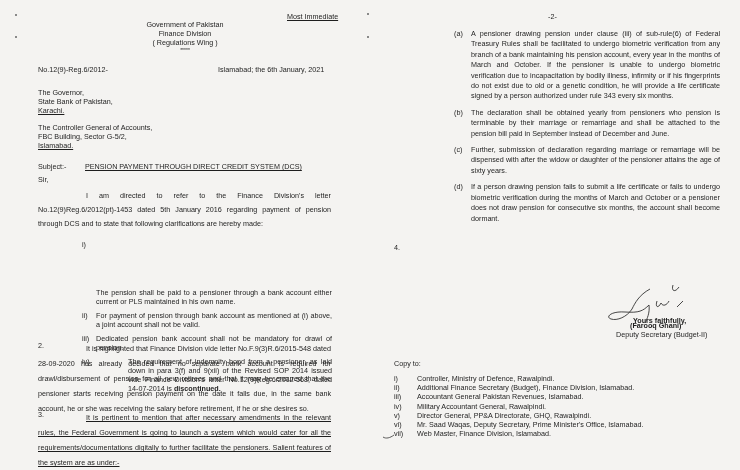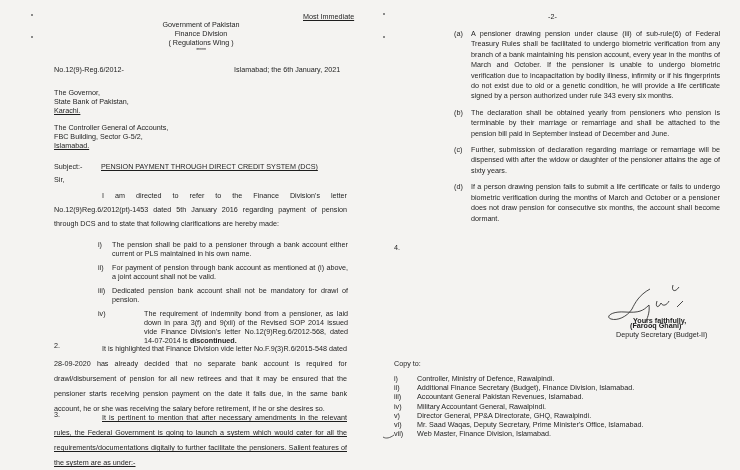--- a/index.html
+++ b/index.html
@@ -1,19 +1,19 @@
 <!DOCTYPE html>
 <html><head>
 <meta charset="utf-8">
 <style>
   html, body { margin:0; padding:0; }
   body { width:740px; height:470px; background:#f4f3f1; overflow:hidden; position:relative;
          font-family:"Liberation Sans", sans-serif; color:#1e1e1e; font-size:7.2px; line-height:1.25; }
   .page { position:absolute; top:0; height:470px; }
-  #p1 { left:16px; width:370px;padding-left:36px; }
+  #p1 { left:0; width:370px;padding-left:36px; }
   #p2 { left:370px; width:370px; }
   .abs { position:absolute; white-space:nowrap; }
   .u { text-decoration:underline; }
   .b { font-weight:bold; }
   .center { text-align:center; }
   .just { text-align:justify; white-space:normal; }
   .dot { position:absolute; width:2px; height:2px; background:#666; border-radius:50%; }
 </style>
 </head>
 <body>
@@ -49,21 +49,21 @@
 
   <span class="abs" style="left:38px;top:162px;">Subject:-</span>
   <span class="abs u" style="left:85px;top:162px;">PENSION PAYMENT THROUGH DIRECT CREDIT SYSTEM (DCS)</span>
   <span class="abs" style="left:38px;top:175px;">Sir,</span>
 
   <div class="abs just" style="left:38px;top:189px;width:293px;line-height:14px;text-indent:48px;">I am directed to refer to the Finance Division's letter No.12(9)Reg.6/2012(pt)-1453 dated 5th January 2016 regarding payment of pension through DCS and to state that following clarifications are hereby made:</div>
 
   <div class="abs" style="left:82px;top:240px;width:250px;">
     <div style="display:flex;margin-bottom:5px;">
       <span style="width:14px;flex:none;">i)</span>
-      <span class="just" style="flex:1;">The pension shall be paid to a pensioner through a bank account either current or PLS maintained in his own name.</span>
+      <span class="just" style="flex:1;margin-top:48px;">The pension shall be paid to a pensioner through a bank account either current or PLS maintained in his own name.</span>
     </div>
     <div style="display:flex;margin-bottom:5px;">
       <span style="width:14px;flex:none;">ii)</span>
       <span class="just" style="flex:1;">For payment of pension through bank account as mentioned at (i) above, a joint account shall not be valid.</span>
     </div>
     <div style="display:flex;margin-bottom:5px;">
       <span style="width:14px;flex:none;">iii)</span>
       <span class="just" style="flex:1;">Dedicated pension bank account shall not be mandatory for drawl of pension.</span>
     </div>
     <div style="display:flex;">

